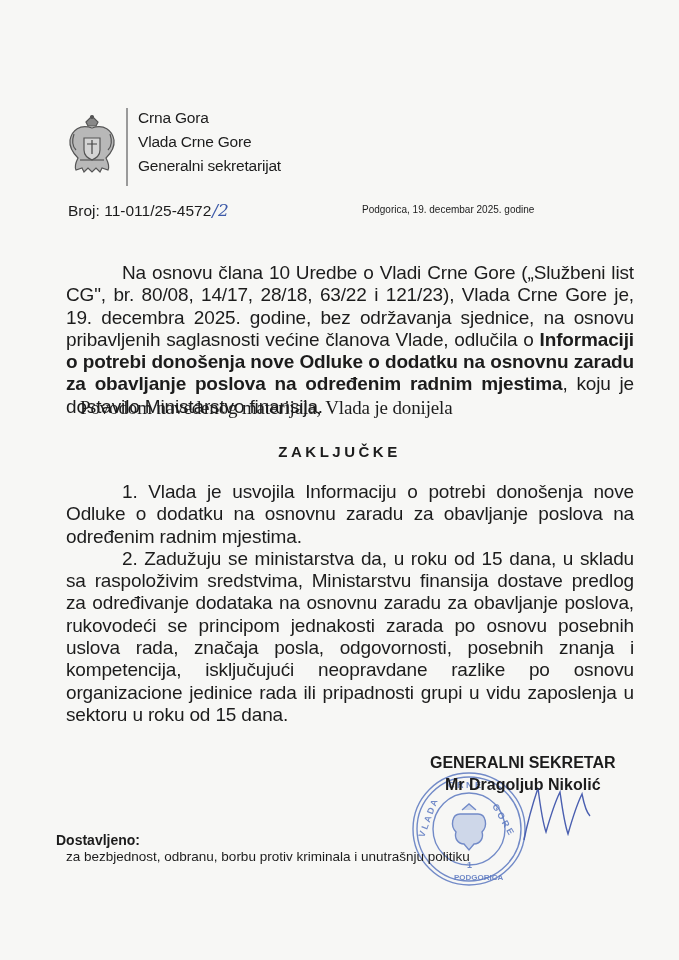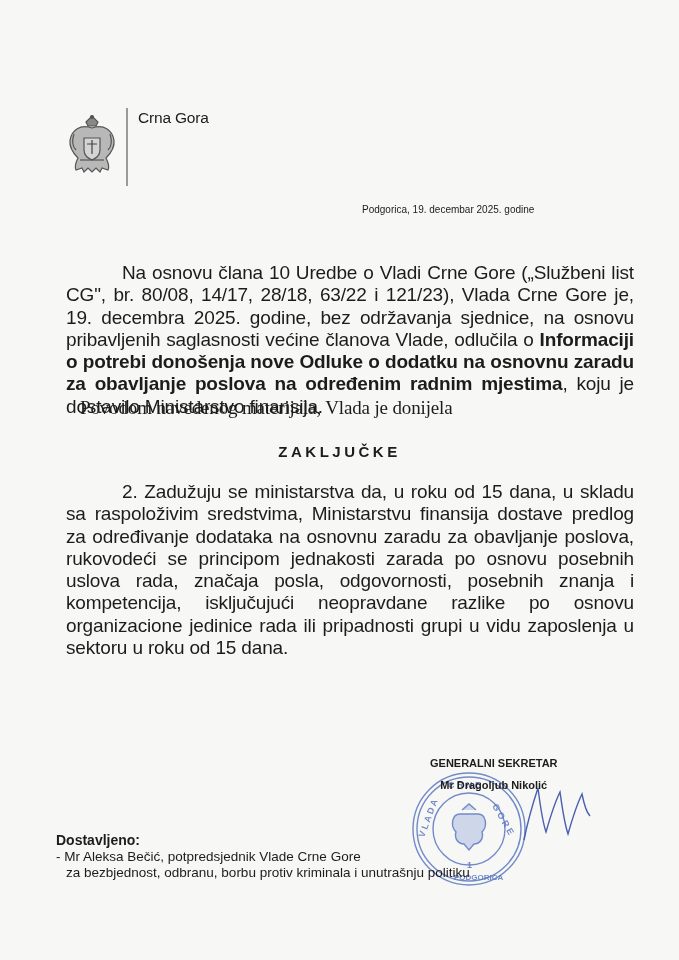--- a/index.html
+++ b/index.html
@@ -20,21 +20,21 @@
     .refline { position: absolute; left: 68px; top: 200px; font-size: 15.5px; white-space: nowrap; }
     .handwrit { color: #3d5aa8; font-family: "DejaVu Serif", serif; font-style: italic; font-size: 17px; margin-left: 1px; }
     .dateline { position: absolute; left: 362px; top: 204px; font-size: 10px; white-space: nowrap; }
     .body-text { position: absolute; left: 66px; width: 568px; font-size: 19px; line-height: 22.3px; text-align: justify; letter-spacing: -0.15px; }
     .indent { text-indent: 56px; }
     .p1 { top: 262px; }
     .p2 { top: 397px; font-family: Liberation Serif, serif; }
     .heading { position: absolute; top: 443px; left: 0; width: 679px; text-align: center; font-weight: bold; font-size: 15px; letter-spacing: 3.5px; }
     .concl { top: 481px; }
     .b { font-weight: bold; }
-    .sig { position: absolute; left: 430px; top: 752px; text-align: center; font-weight: bold; font-size: 11px; line-height: 22px; white-space: nowrap; }
+    .sig { position: absolute; left: 430px; top: 752px; text-align: center; font-weight: bold; font-size: 16px; line-height: 22px; white-space: nowrap; }
     .stamp { position: absolute; left: 410px; top: 770px; width: 118px; height: 118px; }
     .signature { position: absolute; left: 520px; top: 780px; width: 80px; height: 70px; }
     .dist { position: absolute; left: 56px; top: 832px; font-size: 13.5px; line-height: 16.5px; white-space: nowrap; }
     .dist .title { font-weight: bold; font-size: 14px; }
     .dist .l2 { padding-left: 10px; }
   </style>
 </head>
 <body>
 
 <div class="page">
@@ -47,34 +47,40 @@
         <path d="M26 14 C14 10 6 16 4 26 C3 34 8 40 12 44 C10 48 8 52 10 56 L16 54 L18 58 L22 54 L26 58 L30 54 L34 58 L36 54 L42 56 C44 52 42 48 40 44 C44 40 49 34 48 26 C46 16 38 10 26 14 Z" fill="#b8b8b8"></path>
         <path d="M18 24 L34 24 L34 36 C34 42 30 44 26 46 C22 44 18 42 18 36 Z" fill="#d4d4d4"></path>
         <path d="M21 30 L31 30 M26 26 L26 40" stroke="#444"></path>
         <path d="M8 20 C6 26 6 32 10 36 M44 20 C46 26 46 32 42 36"></path>
         <path d="M14 46 L38 46"></path>
       </g>
     </svg>
     <div class="vbar"></div>
     <div class="inst">
       <div>Crna Gora</div>
+      <div>Vlada Crne Gore</div>
+      <div>Generalni sekretarijat</div>
     </div>
   </div>
 
+  <div class="refline">
+    <span>Broj: 11-011/25-4572</span><span class="handwrit">/2</span>
+  </div>
   <div class="dateline">Podgorica, 19. decembar 2025. godine</div>
 
   <div class="body-text p1 indent">
     <span>Na osnovu člana 10 Uredbe o Vladi Crne Gore („Službeni list CG", br. 80/08, 14/17, 28/18, 63/22 i 121/23), Vlada Crne Gore je, 19. decembra 2025. godine, bez održavanja sjednice, na osnovu pribavljenih saglasnosti većine članova Vlade, odlučila o </span><span class="b">Informaciji o potrebi donošenja nove Odluke o dodatku na osnovnu zaradu za obavljanje poslova na određenim radnim mjestima</span><span>, koju je dostavilo Ministarstvo finansija.</span>
   </div>
 
   <div class="body-text p2 indent" style="left:66px; text-indent:14px;">Povodom navedenog materijala, Vlada je donijela</div>
 
   <div class="heading">ZAKLJUČKE</div>
 
   <div class="body-text concl">
+    <div class="indent">1. Vlada je usvojila Informaciju o potrebi donošenja nove Odluke o dodatku na osnovnu zaradu za obavljanje poslova na određenim radnim mjestima.</div>
     <div class="indent">2. Zadužuju se ministarstva da, u roku od 15 dana, u skladu sa raspoloživim sredstvima, Ministarstvu finansija dostave predlog za određivanje dodataka na osnovnu zaradu za obavljanje poslova, rukovodeći se principom jednakosti zarada po osnovu posebnih uslova rada, značaja posla, odgovornosti, posebnih znanja i kompetencija, isključujući neopravdane razlike po osnovu organizacione jedinice rada ili pripadnosti grupi u vidu zaposlenja u sektoru u roku od 15 dana.</div>
   </div>
 
   <svg class="stamp" viewBox="0 0 118 118">
     <g fill="none" stroke="#5b78c0" stroke-width="1.4" opacity="0.85">
       <circle cx="59" cy="59" r="56"></circle>
       <circle cx="59" cy="59" r="52"></circle>
       <circle cx="59" cy="59" r="36"></circle>
       <path d="M52 40 L59 34 L66 40 M50 44 C42 44 40 56 46 62 C44 68 48 74 54 74 L59 80 L64 74 C70 74 74 68 72 62 C78 56 76 44 68 44 Z" fill="#8fa3d6" fill-opacity="0.45"></path>
     </g>
@@ -91,17 +97,16 @@
     <path d="M4 60 C8 40 14 20 18 8 C20 24 22 40 26 52 C30 38 36 20 40 12 C42 26 44 42 48 54 C52 40 56 26 62 14 C64 24 66 32 70 36" fill="none" stroke="#4a5fb0" stroke-width="1.4"></path>
   </svg>
 
   <div class="sig">
     <div>GENERALNI SEKRETAR</div>
     <div>Mr Dragoljub Nikolić</div>
   </div>
 
   <div class="dist">
     <div class="title">Dostavljeno:</div>
-    <div>- Mr Aleksa Bečić, potpredsjednik Vlade Crne Gore</div>
     <div class="l2">za bezbjednost, odbranu, borbu protiv kriminala i unutrašnju politiku</div>
   </div>
 
 </div>
 
 </body></html>

